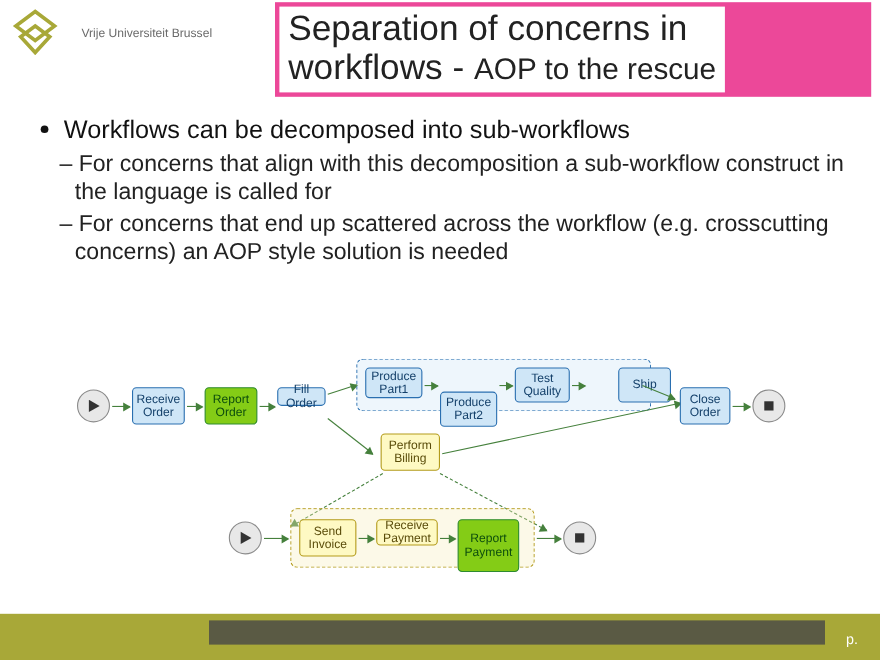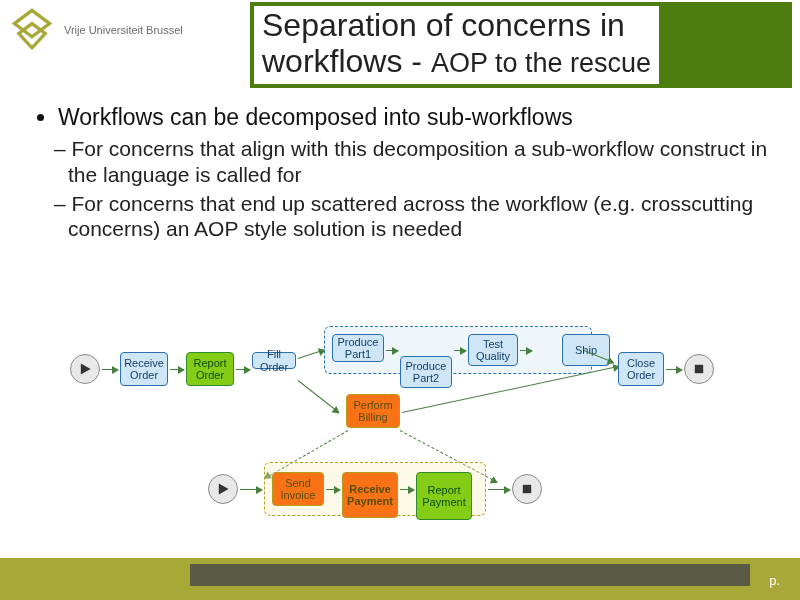--- a/index.html
+++ b/index.html
@@ -6,28 +6,28 @@
   body {
     width: 800px; height: 600px;
     font-family: Arial, Helvetica, sans-serif;
     background: #fff; position: relative; overflow: hidden;
   }
   .header {
     position: relative; height: 90px;
   }
   .logo {
     position: absolute; left: 10px; top: 6px;
-    display: flex; align-items: center; gap: 10px;
+    display: flex; align-items: center; gap: 20px;
   }
   .logo-mark svg { width: 44px; height: 44px; }
   .logo-text { font-size: 11px; color: #6b6b6b; }
   .title-box {
     position: absolute; left: 250px; top: 2px;
     width: 542px; height: 86px;
-    background: #4d7c0f;
+    background: #ec4899;
     display: flex; align-items: center;
   }
   .title-inner {
     background: #fff; color: #222;
     padding: 2px 8px 4px 8px; margin-left: 4px;
     line-height: 1.12;
   }
   .title-line1 { font-size: 32px; }
   .title-line2 { font-size: 32px; }
   .title-sub { font-size: 27px; }
@@ -44,21 +44,21 @@
     width: 660px; height: 208px;
   }
   .node {
     position: absolute; border: 1px solid; border-radius: 4px;
     font-size: 11px; text-align: center; display: flex;
     align-items: center; justify-content: center;
     line-height: 1.1; padding: 2px;
   }
   .blue  { background: #cfe6f7; border-color: #2a6fb0; color: #14406a; }
   .green { background: #84cc16; border-color: #2e8b2e; color: #0d4d0d; }
-  .yellow{ background: #f97316; border-color: #b39b1b; color: #5a4c0a; }
+  .yellow{ background: #fef9c3; border-color: #b39b1b; color: #5a4c0a; }
   .group-blue {
     position: absolute; border: 1px dashed #2a6fb0; border-radius: 6px;
     background: rgba(207,230,247,0.35);
   }
   .group-yellow {
     position: absolute; border: 1px dashed #b39b1b; border-radius: 6px;
     background: rgba(247,238,188,0.35);
   }
   .circ {
     position: absolute; width: 30px; height: 30px; border-radius: 50%;
@@ -167,21 +167,21 @@
   <div class="circ" style="left:138px; top:152px;">
     <svg viewBox="0 0 10 10">
         <path d="M2 1 L9 5 L2 9 Z" fill="#333"></path>
       </svg>
   </div>
   <div class="arrow" style="left:170px; top:167px; width:22px;"></div>
 
   <div class="group-yellow" style="left:194px; top:140px; width:222px; height:54px;"></div>
   <div class="node yellow" style="left:202px; top:150px; width:52px; height:34px;">Send Invoice</div>
   <div class="arrow" style="left:256px; top:167px; width:14px;"></div>
-  <div class="node yellow" style="left:272px; top:150px; width:56px; height:46px;font-weight:bold;">Receive Payment</div>
+  <div class="node yellow" style="left:272px; top:150px; width:56px; height:24px;">Receive Payment</div>
   <div class="arrow" style="left:330px; top:167px; width:14px;"></div>
   <div class="node green" style="left:346px; top:150px; width:56px; height:48px;">Report Payment</div>
 
   <div class="arrow" style="left:418px; top:167px; width:22px;"></div>
   <div class="circ" style="left:442px; top:152px;">
     <svg viewBox="0 0 10 10">
         <rect x="2" y="2" width="6" height="6" fill="#333"></rect>
       </svg>
   </div>
 </div>

